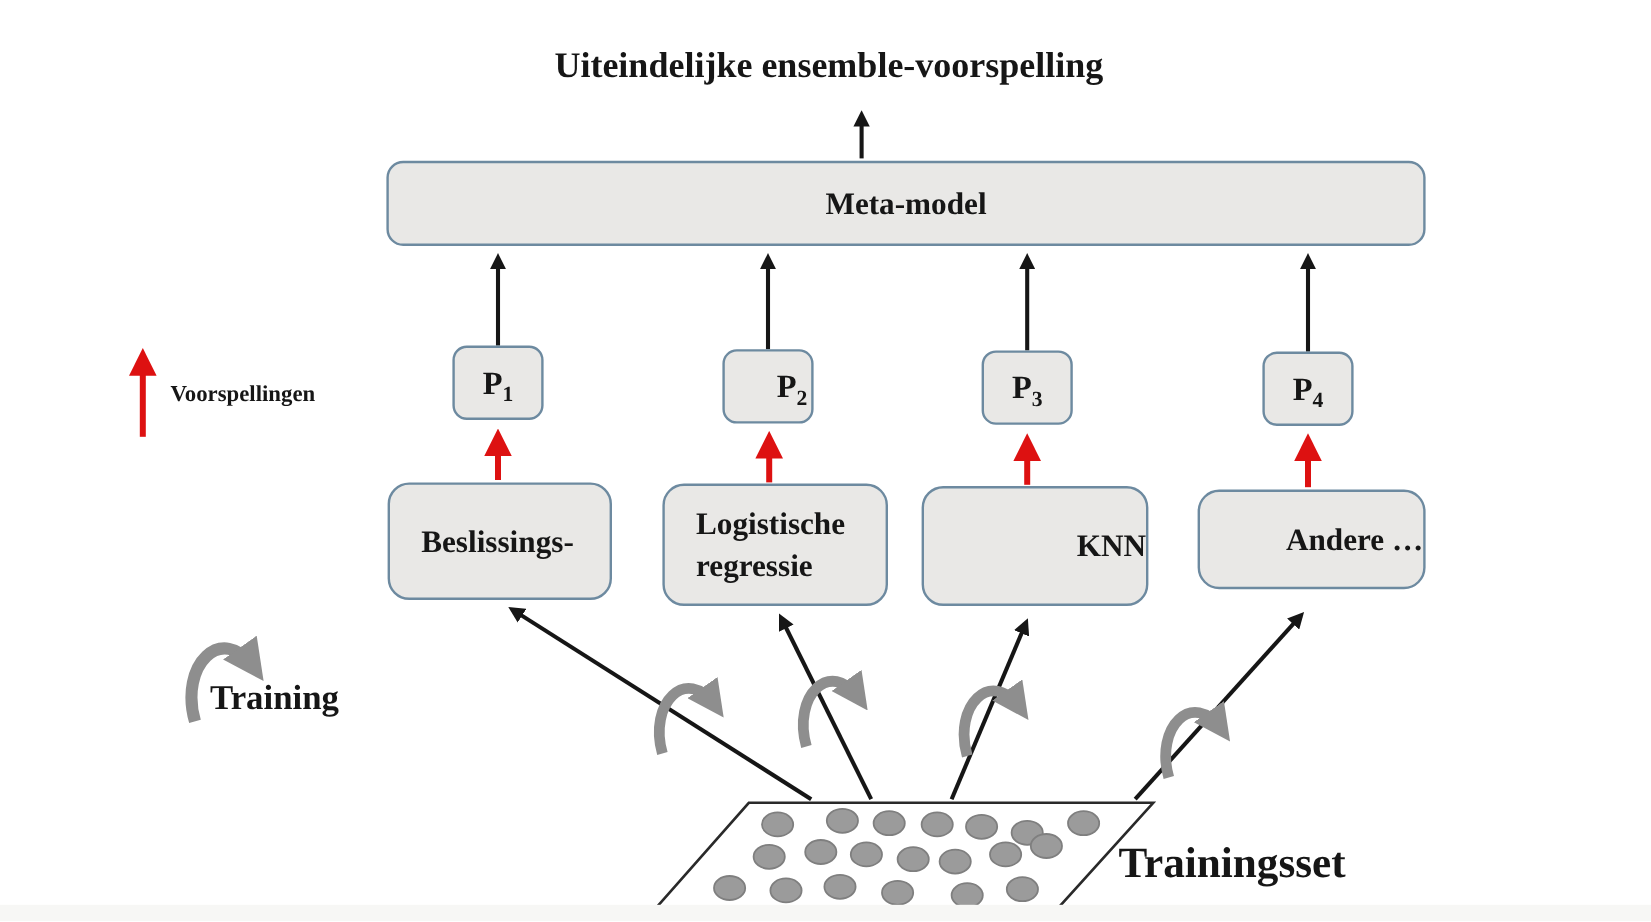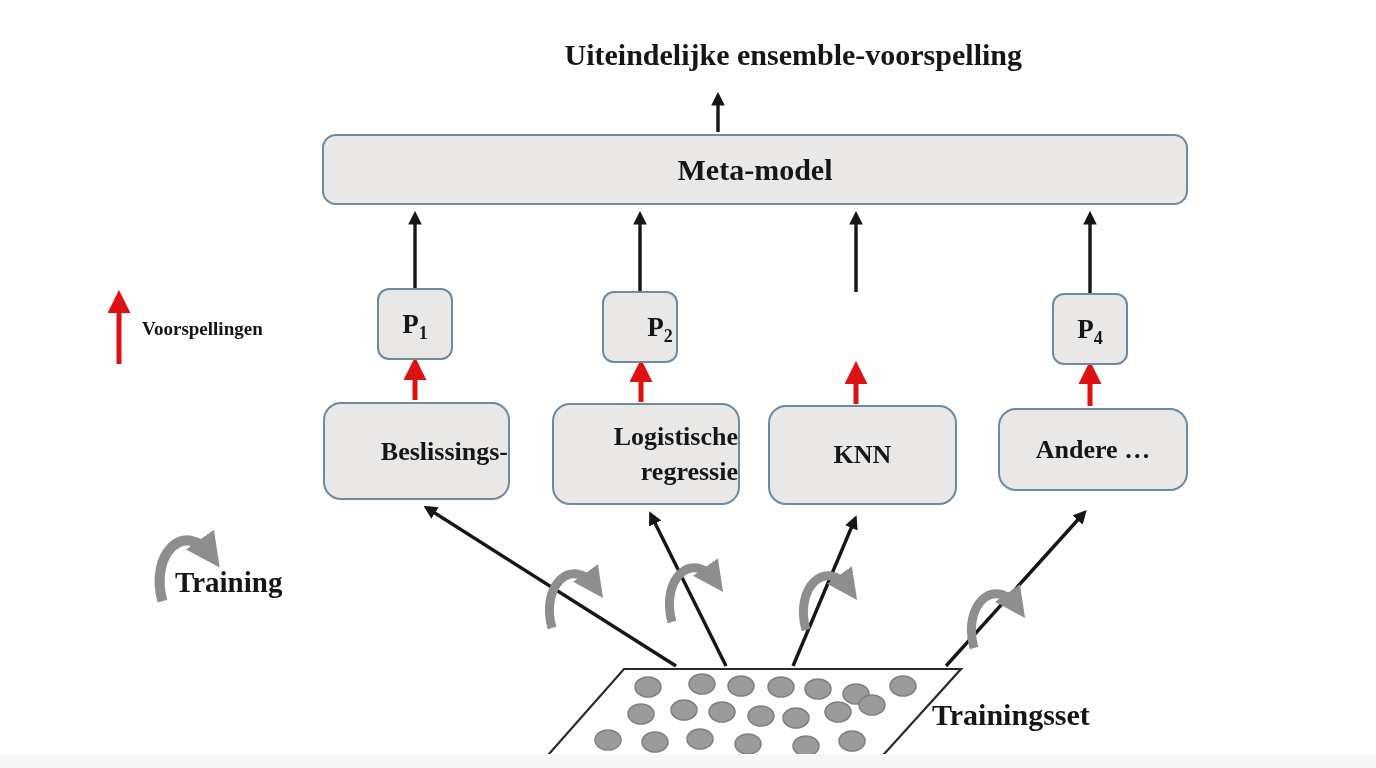--- a/index.html
+++ b/index.html
@@ -8,28 +8,28 @@
     font-family:"Liberation Serif","DejaVu Serif",serif;color:#161616;
   }
   .layer{position:absolute;left:0;top:0;width:1376px;height:768px;}
   .label{position:absolute;font-weight:bold;white-space:nowrap;}
   .title{font-size:30px;}
   .box{
     position:absolute;background:#e9e8e6;border:2px solid #6d8aa0;box-sizing:border-box;
     display:flex;align-items:center;justify-content:center;
   }
   .metabox{left:322px;top:134px;width:866px;height:71px;border-radius:14px;}
-  .metabox .mtitle{font-size:30px;font-weight:bold;}
-  .pbox{width:76px;height:72px;border-radius:12px;border-width:2px;justify-content:center;}
+  .metabox .mtitle{font-size:26px;font-weight:bold;}
+  .pbox{width:76px;height:62px;border-radius:12px;border-width:2px;justify-content:center;}
   .pbox .pt{font-size:27px;font-weight:bold;}
   .pbox sub{font-size:18px;line-height:0;}
   .mbox{border-radius:18px;font-size:26px;font-weight:bold;}
   .mbox .inner{width:100%;}
-  .mbox.two .inner{padding-left:26px;line-height:35px;text-align:right;}
-  .mbox.center .inner{text-align:center;line-height:30px;}
+  .mbox.two .inner{padding-left:26px;line-height:35px;text-align:left;}
+  .mbox.center .inner{text-align:right;line-height:30px;}
   .mline:empty{display:none;}
   .bottom-band{position:absolute;left:0;right:0;bottom:0;height:14px;background:#f7f7f5;}
 </style>
 </head>
 <body>
 
 <div class="canvas">
 
   <svg class="layer" viewBox="0 0 1376 768" aria-hidden="true">
     <defs>
@@ -93,31 +93,34 @@
 
     <g>
       <use href="#curl" transform="translate(158,534) scale(1.12)"></use>
       <use href="#curl" transform="translate(548,568)"></use>
       <use href="#curl" transform="translate(668,562)"></use>
       <use href="#curl" transform="translate(802,570)"></use>
       <use href="#curl" transform="translate(970,588)"></use>
     </g>
   </svg>
 
-  <div class="label title" style="left:462px;top:38px;width:560px;text-align:right;">Uiteindelijke ensemble-voorspelling</div>
+  <div class="label title" style="left:462px;top:38px;width:560px;text-align:left;">Uiteindelijke ensemble-voorspelling</div>
 
   <div class="box metabox">
     <span class="mtitle">Meta-model</span>
   </div>
 
   <div class="box pbox" style="left:377px;top:288px;">
     <span class="pt"><span>P</span><sub>1</sub></span>
   </div>
   <div class="box pbox" style="left:602px;top:291px;padding-left:40px;">
     <span class="pt"><span>P</span><sub>2</sub></span>
+  </div>
+  <div class="box pbox" style="left:818px;top:292px;">
+    <span class="pt"><span>P</span><sub>3</sub></span>
   </div>
   <div class="box pbox" style="left:1052px;top:293px;">
     <span class="pt"><span>P</span><sub>4</sub></span>
   </div>
 
   <div class="box mbox two" style="left:323px;top:402px;width:187px;height:98px;">
     <div class="inner">
       <div class="mline">Beslissings-</div>
     </div>
   </div>
@@ -135,16 +138,16 @@
   </div>
   <div class="box mbox center" style="left:998px;top:408px;width:190px;height:83px;">
     <div class="inner">
       <div class="mline">Andere …</div>
 
     </div>
   </div>
 
   <div class="label" style="left:142px;top:302px;font-size:19px;margin-top:16px;">Voorspellingen</div>
   <div class="label" style="left:175px;top:566px;font-size:29px;font-family:Liberation Serif, serif;">Training</div>
-  <div class="label" style="left:932px;top:698px;font-size:30px;">Trainingsset</div>
+  <div class="label" style="left:932px;top:698px;font-size:36px;">Trainingsset</div>
 
   <div class="bottom-band"></div>
 </div>
 
 </body></html>

